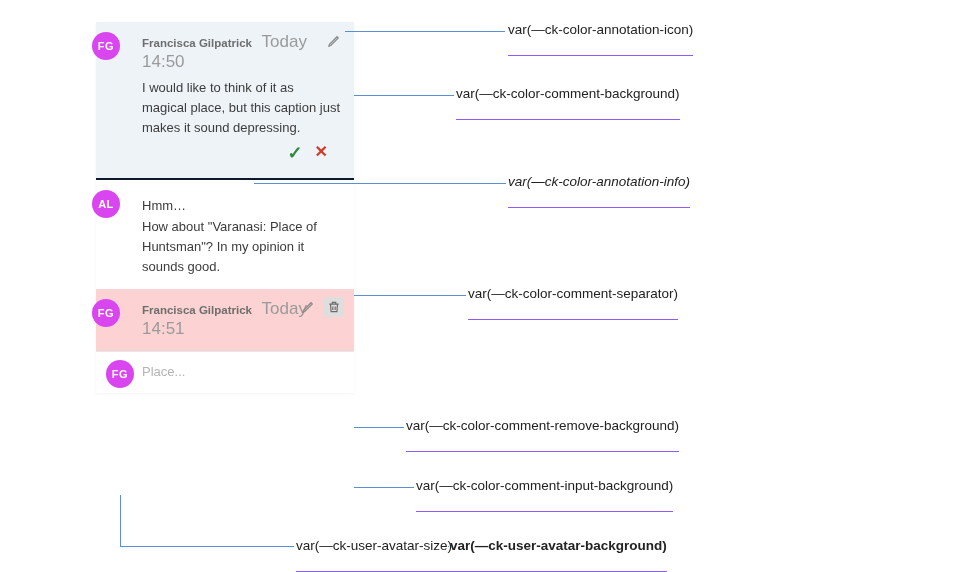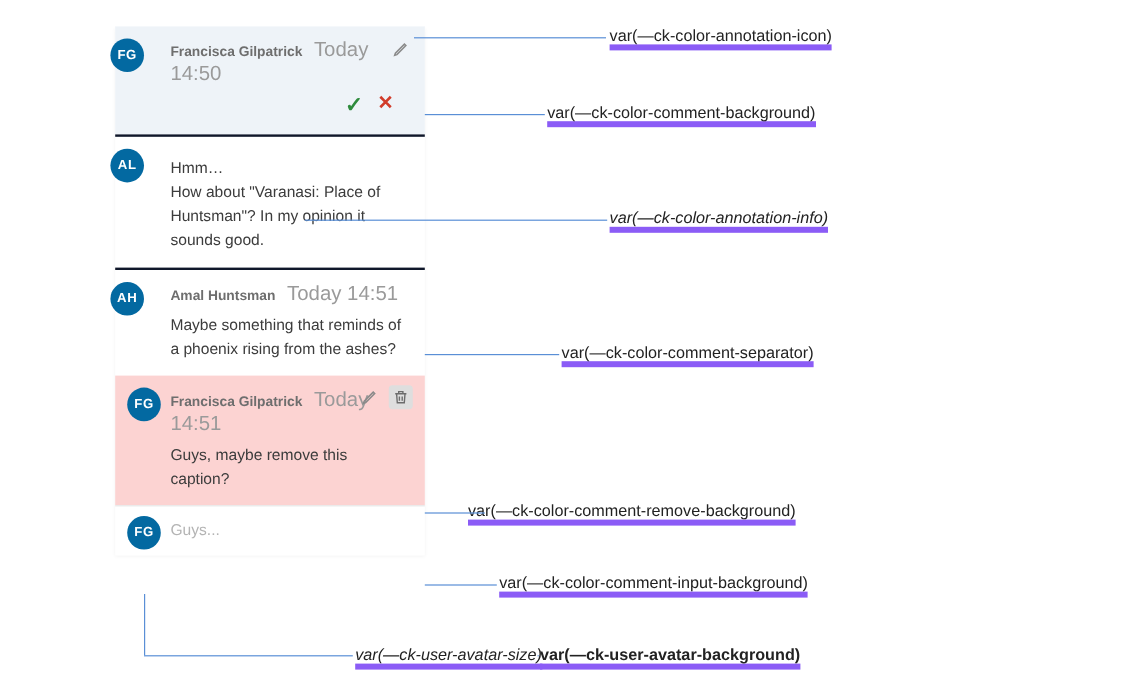--- a/index.html
+++ b/index.html
@@ -25,21 +25,21 @@
     padding: 10px 12px 12px 46px;
   }
   .comment.editing { background: #eef3f8; }
   .comment.remove  { background: #fcd3d2; }
   .avatar {
     position: absolute;
     left: 10px;
     top: 10px;
     width: 28px; height: 28px;
     border-radius: 50%;
-    background: #0369a1;
+    background: #d946ef;
     color: #fff;
     font-size: 11px;
     font-weight: 600;
     display: flex; align-items: center; justify-content: center;
     letter-spacing: 0.5px;
   }
   .comment.editing .avatar,
   .comment:nth-child(2) .avatar,
   .comment:nth-child(3) .avatar { left: -4px; }
   .author { color: #6e6e6e; font-size: 11.5px; font-weight: 600; text-align: right; }
@@ -68,43 +68,43 @@
   }
   .reply .avatar { left: 10px; top: 8px; }
 
   
   .callout {
     position: absolute;
     font-size: 13.5px;
     color: #222;
   }
   .callout .label {
-    border-bottom: 5px solid #8b5cf6;
-    padding-bottom: 0;
+    border-bottom: 1px solid #8b5cf6;
+    padding-bottom: 18px;
     display: inline-block;
   }
   .leader {
     position: absolute;
     border-top: 1px solid #5a8fd6;
     height: 0;
   }
   .leader.v {
     border-top: none;
     border-left: 1px solid #5a8fd6;
     width: 0;
   }
 
   
   #c1 { top: 22px;  left: 508px; }
   #c2 { top: 86px;  left: 456px; text-decoration: underline; }
   #c3 { top: 174px; left: 508px; font-style: italic; }
   #c4 { top: 286px; left: 468px; }
-  #c5 { top: 418px; left: 390px; }
+  #c5 { top: 418px; left: 406px; }
   #c6 { top: 478px; left: 416px; }
-  #c7 { top: 538px; left: 296px; font-style: italic; }
+  #c7 { top: 538px; left: 296px; }
   #c8 { top: 538px; left: 450px; font-weight: bold; }
 
   svg { display: block; }
 </style>
 </head>
 <body>
 
 <div class="panel">
 
   <div class="comment editing">
@@ -113,65 +113,57 @@
       <span class="author">Francisca Gilpatrick</span>
       <span class="time">Today 14:50</span>
     </div>
     <div class="actions">
       <span class="icon-btn">
         <svg width="15" height="15" viewBox="0 0 24 24" fill="none" stroke="currentColor" stroke-width="2">
             <path d="M3 21l3-1 12-12-2-2L4 18l-1 3z"></path>
           </svg>
       </span>
     </div>
+    <div class="body">I would like to think of it as magical place, but this caption just makes it sound depressing.</div>
     <div class="confirm-row">
       <span class="check">✓</span>
       <span class="cross">✕</span>
     </div>
   </div>
 
   <div class="comment sep">
     <div class="avatar">AL</div>
     <div class="body" style="white-space:pre-line">Hmm…
 How about "Varanasi: Place of Huntsman"? In my opinion it sounds good.</div>
   </div>
 
-  <div class="comment sep">
-    <div class="avatar">AH</div>
-    <div>
-      <span class="author">Amal Huntsman</span>
-      <span class="time">Today 14:51</span>
-    </div>
-    <div class="body">Maybe something that reminds of a phoenix rising from the ashes?</div>
-  </div>
 
   <div class="comment remove">
     <div class="avatar">FG</div>
     <div>
       <span class="author">Francisca Gilpatrick</span>
       <span class="time">Today 14:51</span>
     </div>
     <div class="actions">
       <span class="icon-btn">
         <svg width="15" height="15" viewBox="0 0 24 24" fill="none" stroke="currentColor" stroke-width="2">
             <path d="M3 21l3-1 12-12-2-2L4 18l-1 3z"></path>
           </svg>
       </span>
       <span class="icon-btn trash">
         <svg width="14" height="14" viewBox="0 0 24 24" fill="none" stroke="currentColor" stroke-width="2">
             <path d="M4 7h16M9 7V4h6v3M6 7l1 13h10l1-13M10 11v6M14 11v6"></path>
           </svg>
       </span>
     </div>
-    <div class="body">Guys, maybe remove this caption?</div>
   </div>
 
   <div class="reply">
     <div class="avatar">FG</div>
-    <span>Guys...</span>
+    <span>Place...</span>
   </div>
 
 </div>
 
 <div class="callout" id="c1"><span class="label">var(—ck-color-annotation-icon)</span></div>
 <div class="callout" id="c2"><span class="label">var(—ck-color-comment-background)</span></div>
 <div class="callout" id="c3"><span class="label">var(—ck-color-annotation-info)</span></div>
 <div class="callout" id="c4"><span class="label">var(—ck-color-comment-separator)</span></div>
 <div class="callout" id="c5"><span class="label">var(—ck-color-comment-remove-background)</span></div>
 <div class="callout" id="c6"><span class="label">var(—ck-color-comment-input-background)</span></div>

